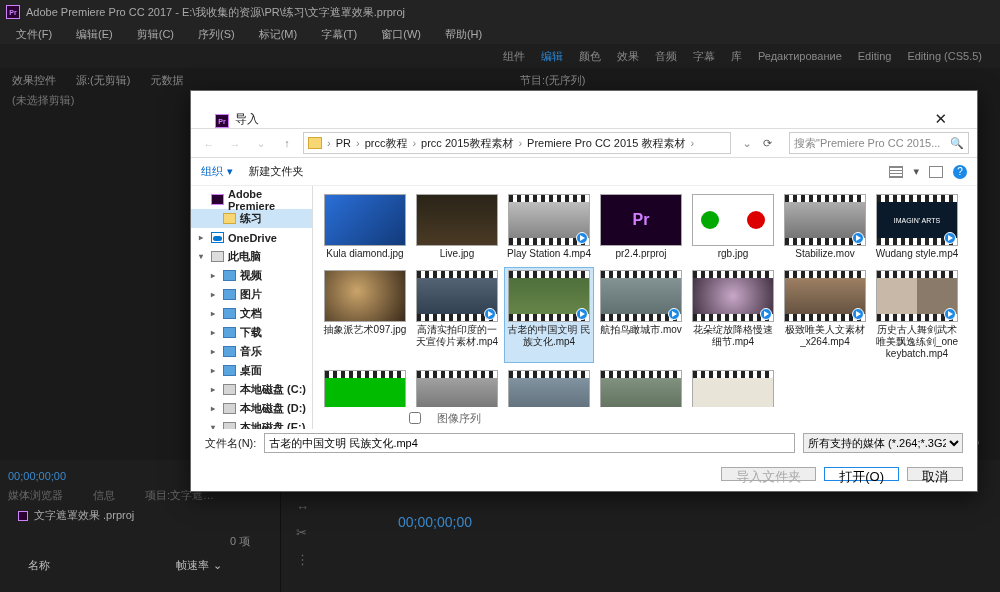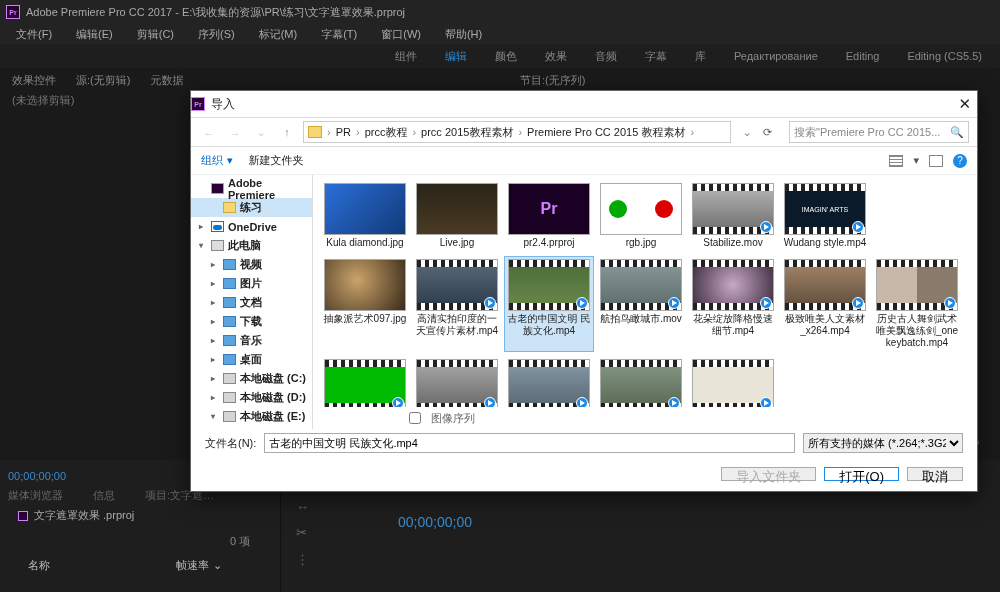--- a/index.html
+++ b/index.html
@@ -7,21 +7,21 @@
 
 
 .pr-titlebar { height: 24px; background: #232323; display: flex; align-items: center; padding: 0 6px; color: #aaa; font-size: 11px; }
 .pr-icon { width: 14px; height: 14px; background: #2a0033; border: 1px solid #d080ff; margin-right: 6px; display: flex; align-items: center; justify-content: center; color: #d080ff; font-size: 7px; font-weight: bold; }
 
 
 .pr-menubar { height: 20px; background: #232323; display: flex; align-items: center; padding: 0 6px; color: #aaa; font-size: 11px; }
 .pr-menubar span { margin-right: 14px; cursor: pointer; margin-left: 10px; }
 
 
-.ws-tabs { height: 24px; background: #1e1e1e; display: flex; align-items: center; justify-content: flex-end; padding: 0 18px; gap: 28px; color: #888; font-size: 11px; }
+.ws-tabs { height: 24px; background: #1e1e1e; display: flex; align-items: center; justify-content: flex-end; padding: 0 18px; gap: 16px; color: #888; font-size: 11px; }
 .ws-tabs .active { color: #2a89d8; }
 
 
 .panels { display: flex; height: 20px; background: #1a1a1a; color: #888; font-size: 11px; padding-top: 6px; align-items: flex-end; }
 .panels .left { width: 500px; display: flex; gap: 20px; padding-left: 12px; }
 .panels .right { padding-left: 20px; }
 
 .subheader { height: 24px; display: flex; align-items: center; padding-left: 12px; color: #777; font-size: 11px; }
 
 
@@ -34,21 +34,21 @@
 .col-fps { position: absolute; left: 176px; top: 558px; color: #bbb; font-size: 11px; display: flex; align-items: center; gap: 4px; }
 .timeline-tc { position: absolute; left: 398px; top: 514px; color: #3a8acc; font-size: 14px; }
 .bottom-labels { position: absolute; left: 8px; top: 488px; display: flex; gap: 30px; color: #666; font-size: 11px; }
 .playback-ctrls { position: absolute; right: 20px; top: 436px; display: flex; gap: 16px; color: #777; font-size: 12px; }
 .vline { position: absolute; left: 280px; top: 460px; width: 1px; height: 132px; background: #111; }
 .tool-col { position: absolute; left: 296px; top: 498px; display: flex; flex-direction: column; gap: 12px; color: #666; }
 .tool-col span { font-size: 13px; }
 
 
 .dlg { position: absolute; left: 190px; top: 90px; width: 788px; height: 402px; background: #fff; border: 1px solid #666; box-shadow: 0 6px 22px rgba(0,0,0,0.6); color: #222; display: flex; flex-direction: column; }
-.dlg-title { height: 26px; display: flex; align-items: center; padding: 0 0; font-size: 12px; }
+.dlg-title { height: 26px; display: flex; align-items: flex-end; padding: 0 24px; font-size: 12px; margin-top: 11px; }
 .dlg-title .dlg-icon { width: 14px; height: 14px; background: #2a0033; border: 1px solid #d080ff; margin-right: 6px; display: flex; align-items: center; justify-content: center; color: #d080ff; font-size: 7px; font-weight: bold; }
 .dlg-title .close { margin-left: auto; font-size: 15px; cursor: pointer; padding: 0 6px; }
 
 .dlg-nav { height: 30px; border-top: 1px solid #ddd; border-bottom: 1px solid #ddd; display: flex; align-items: center; padding: 0 8px; gap: 6px; font-size: 11px; }
 .nav-arrow { width: 20px; height: 20px; display: flex; align-items: center; justify-content: center; color: #888; cursor: pointer; }
 .nav-arrow.dis { color: #ccc; }
 .crumb-box { flex: 1; height: 22px; border: 1px solid #ccc; display: flex; align-items: center; padding: 0 4px; gap: 2px; overflow: hidden; }
 .crumb-box .fld { width: 14px; height: 12px; background: #f7d774; border: 1px solid #d4a836; }
 .crumb-box span { white-space: nowrap; }
 .crumb-box .sep { color: #888; margin: 0 3px; }
@@ -83,21 +83,21 @@
 .file-item.sel { background: #cce4f7; outline: 1px solid #7ab8e8; }
 .thumb { width: 82px; height: 52px; background: #888; border: 1px solid #aaa; position: relative; overflow: hidden; }
 .fname { width: 84px; font-size: 10px; text-align: center; line-height: 12px; margin-top: 2px; word-break: break-all; max-height: 36px; overflow: hidden; }
 
 .film::before, .film::after { content: ""; position: absolute; left: 0; right: 0; height: 7px; background: repeating-linear-gradient(90deg, #222 0 4px, #fff 4px 8px); }
 .film::before { top: 0; }
 .film::after { bottom: 0; }
 .badge { position: absolute; right: 1px; bottom: 1px; width: 12px; height: 12px; border-radius: 50%; background: #1a89e8; border: 1px solid #fff; z-index: 2; }
 .badge::after { content: ""; position: absolute; left: 3px; top: 2px; border-left: 5px solid #fff; border-top: 3px solid transparent; border-bottom: 3px solid transparent; }
 
-.chk-row { height: 22px; display: flex; align-items: center; padding-left: 96px; font-size: 11px; color: #666; gap: 10px; }
+.chk-row { height: 22px; display: flex; align-items: center; padding-left: 96px; font-size: 11px; color: #666; gap: 16px; }
 .chk-row input { width: 12px; height: 12px; }
 
 .filename-row { height: 28px; display: flex; align-items: center; padding: 0 14px; gap: 8px; font-size: 11px; }
 .filename-row label { white-space: nowrap; }
 .filename-row input { flex: 1; height: 20px; border: 1px solid #aaa; padding: 0 4px; font-size: 11px; }
 .filename-row select { width: 160px; height: 20px; border: 1px solid #aaa; font-size: 11px; }
 
 .dlg-footer { height: 34px; display: flex; align-items: center; justify-content: flex-end; padding: 0 14px; gap: 8px; }
 .dlg-footer button { height: 14px; padding: 0 14px; font-size: 13px; border: 1px solid #aaa; background: #eee; cursor: pointer; }
 .dlg-footer button.primary { border: 1px solid #1a89e8; background: #fff; }
@@ -315,20 +315,26 @@
           <div class="file-row">
             <div class="file-item">
               <div class="thumb t-anime"></div>
               <div class="fname">Kula diamond.jpg</div>
             </div>
             <div class="file-item">
               <div class="thumb t-live"></div>
               <div class="fname">Live.jpg</div>
             </div>
             <div class="file-item">
+              <div class="thumb t-ps film">
+                <div class="badge"></div>
+              </div>
+              <div class="fname">Play Station 4.mp4</div>
+            </div>
+            <div class="file-item">
               <div class="thumb t-prproj">Pr</div>
               <div class="fname">pr2.4.prproj</div>
             </div>
             <div class="file-item">
               <div class="thumb t-rgb"></div>
               <div class="fname">rgb.jpg</div>
             </div>
             <div class="file-item">
               <div class="thumb t-stab film">
                 <div class="badge"></div>

